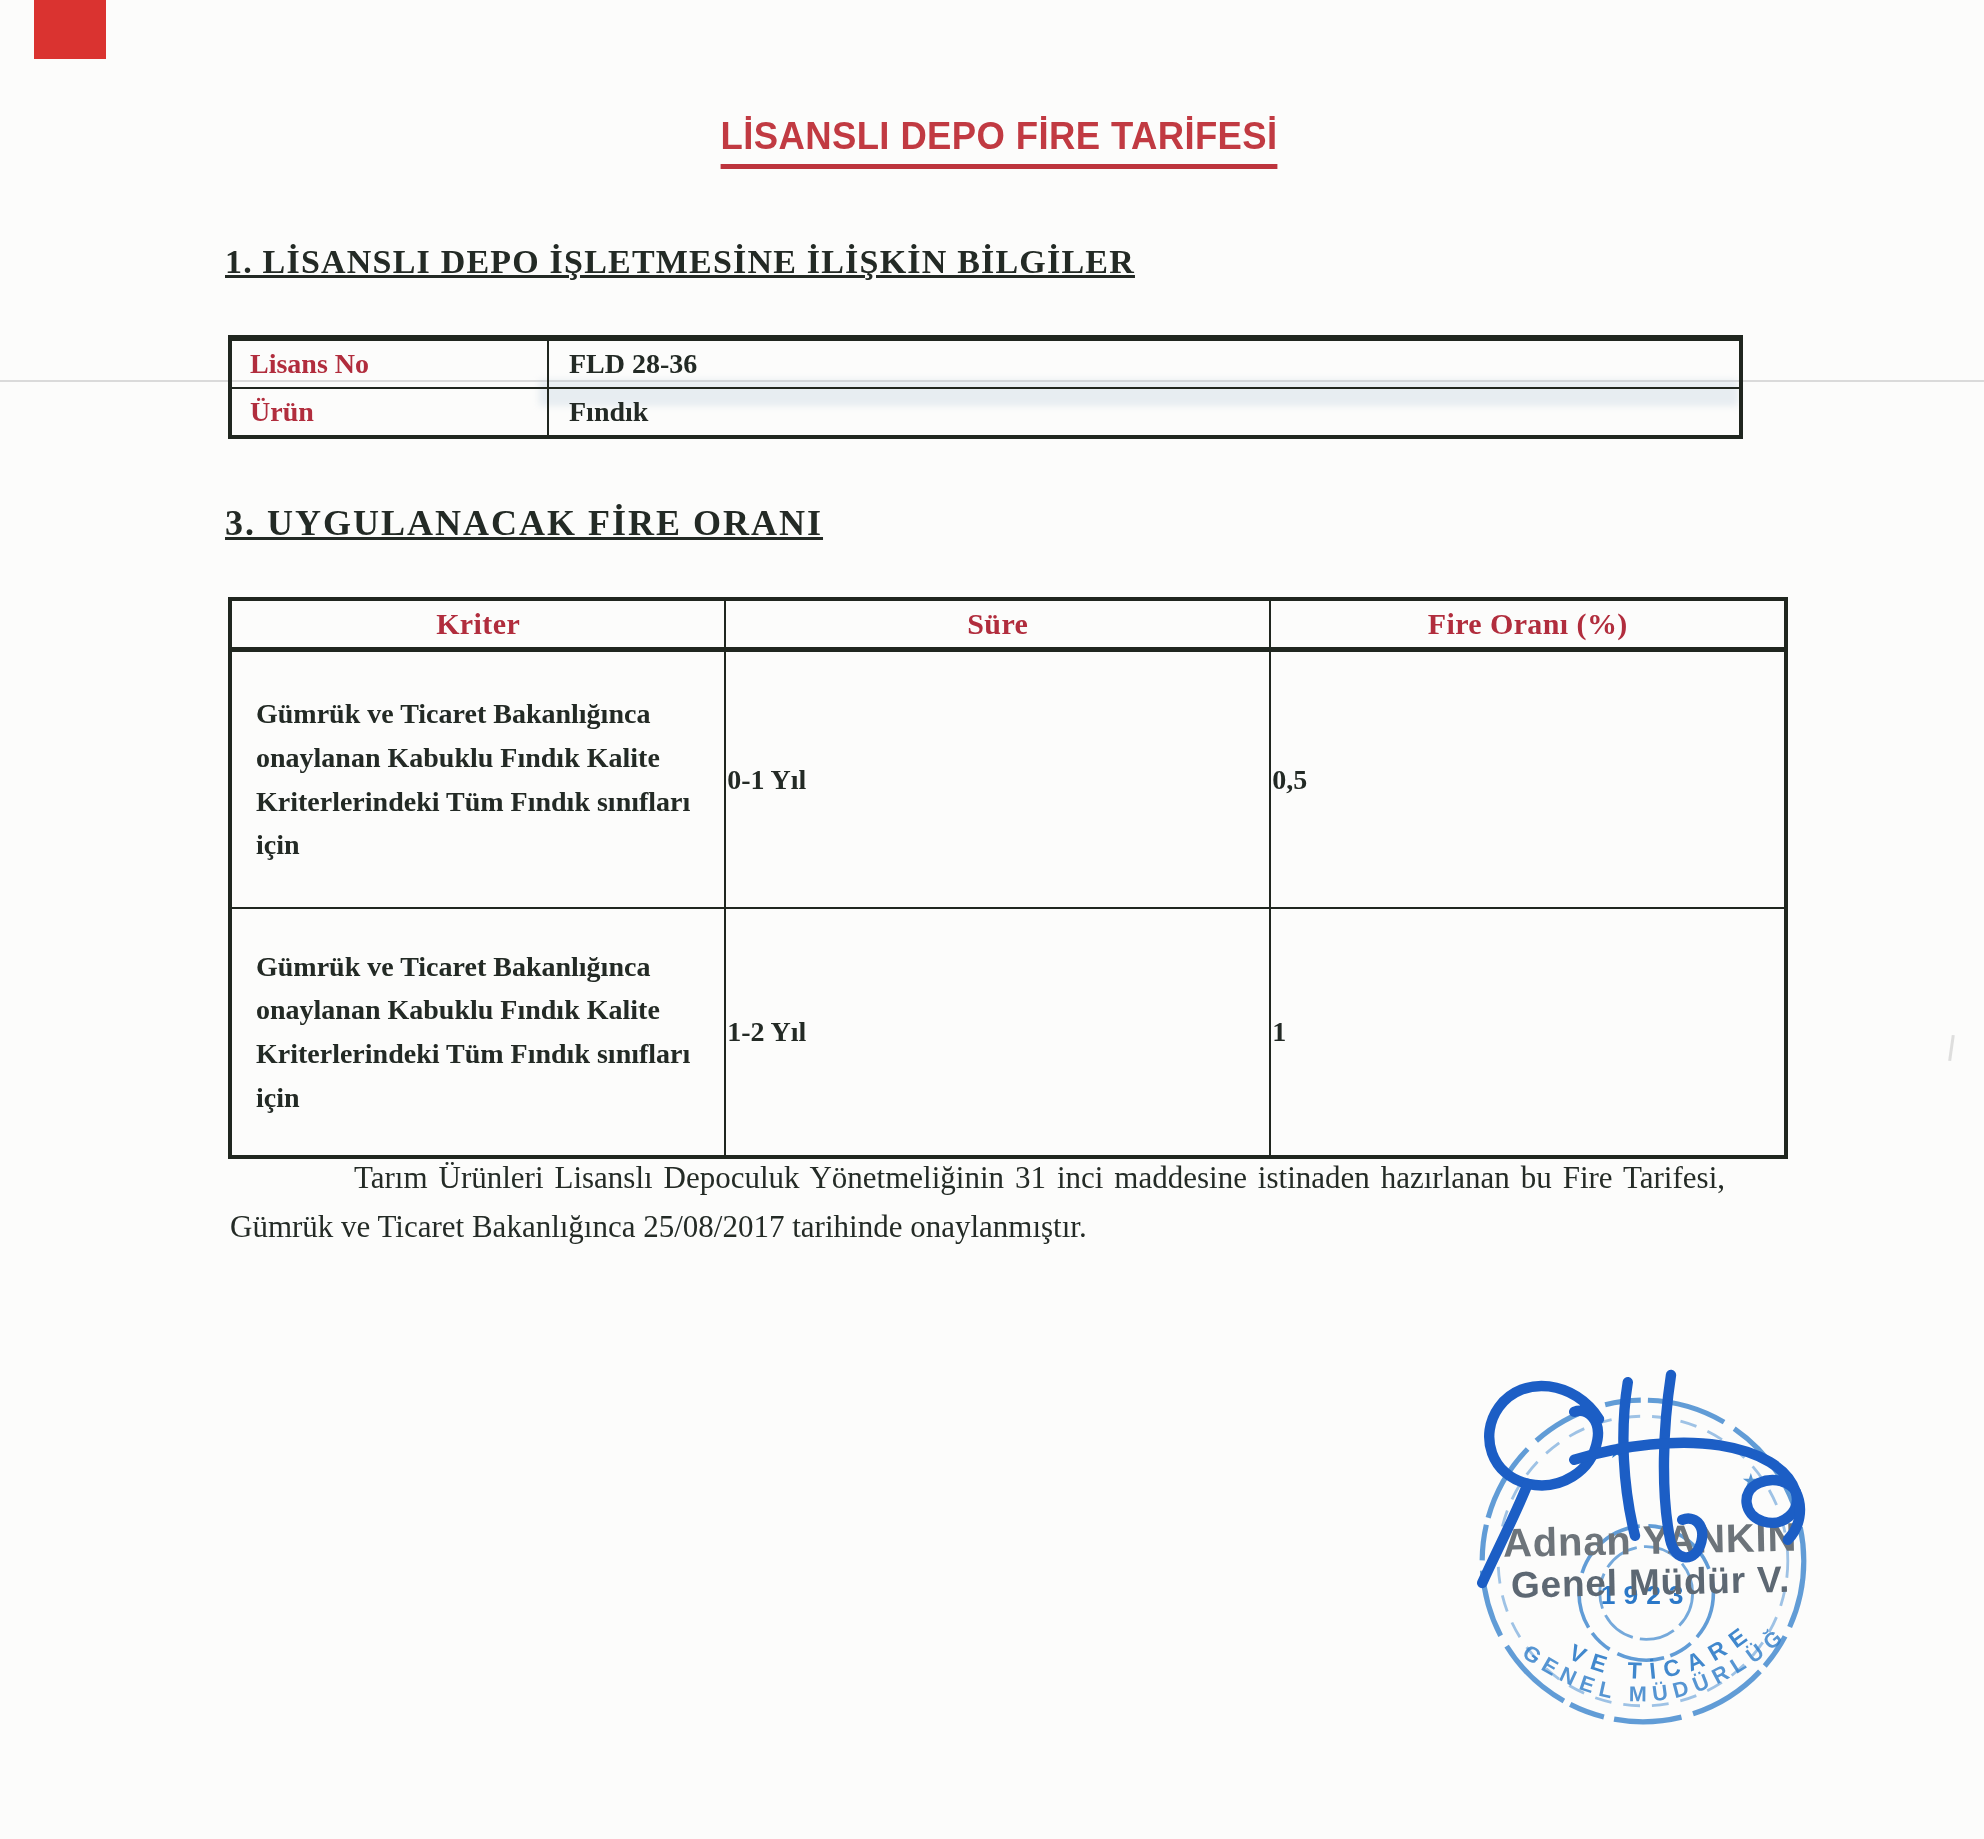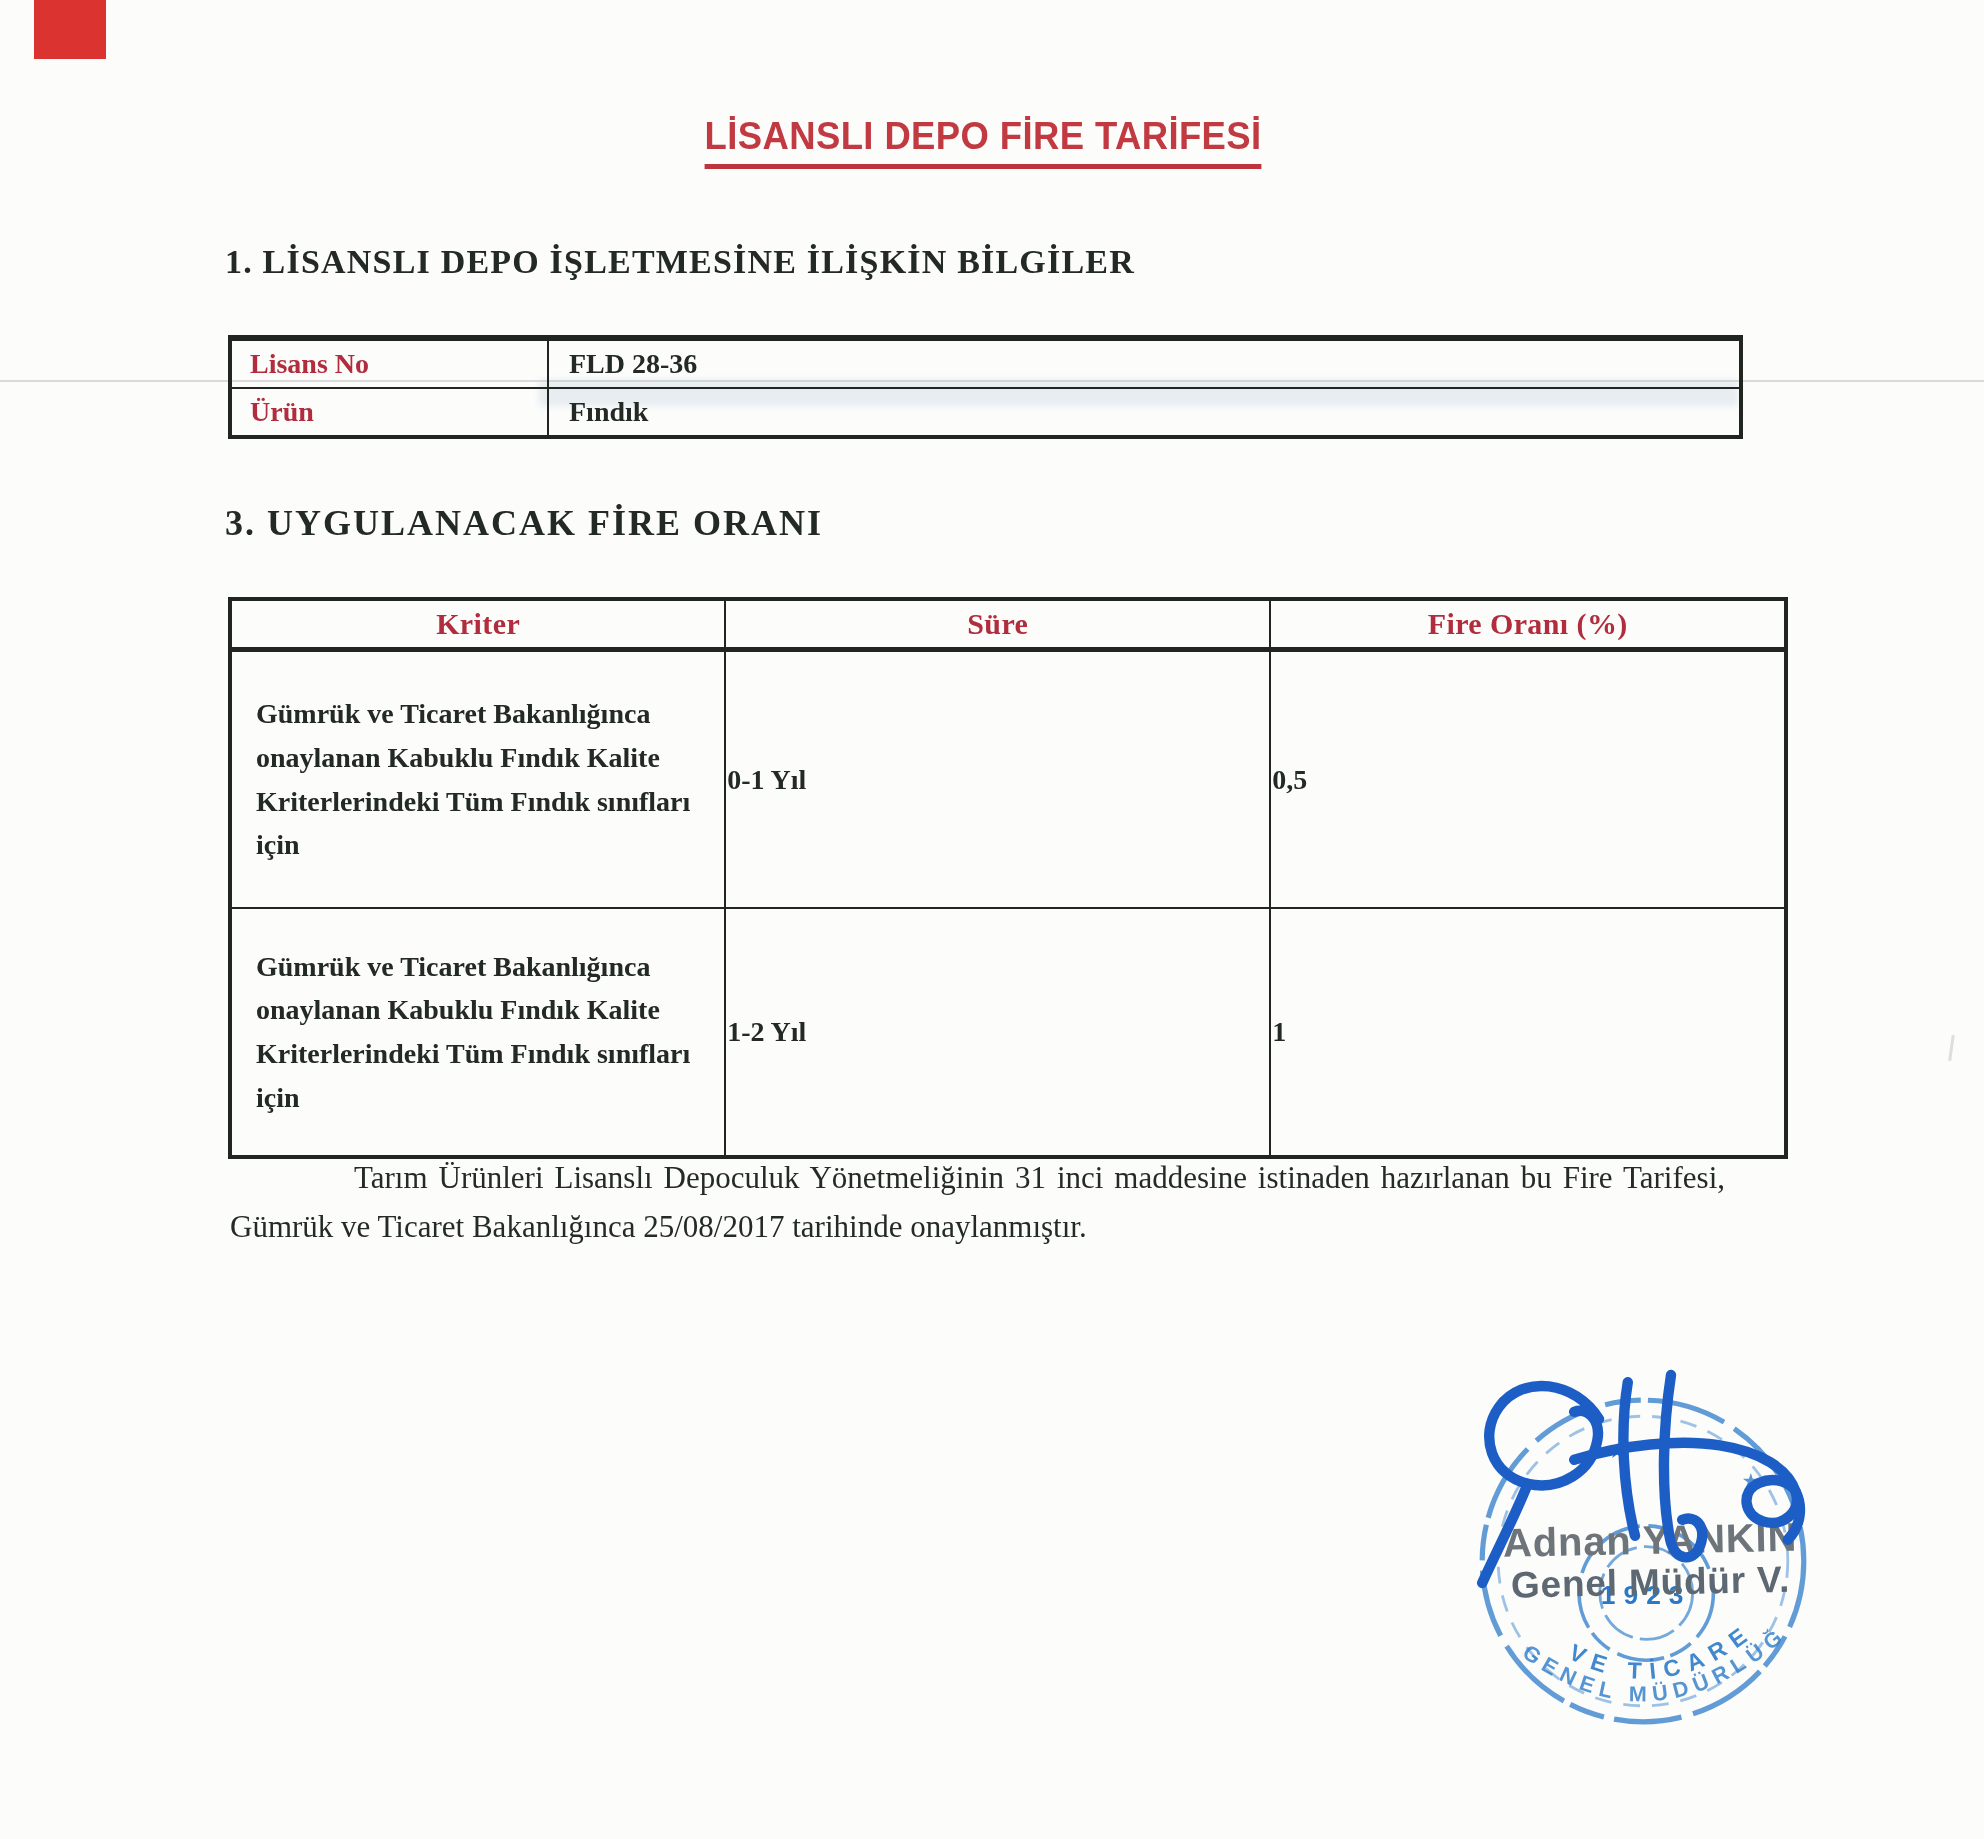--- a/index.html
+++ b/index.html
@@ -11,31 +11,31 @@
   
   .corner-mark{position:absolute; left:34px; top:0; width:72px; height:59px; background:#da3330;}
   
   .scan-line{position:absolute; left:0; top:380px; width:1985px; height:2px; background:#d4d4d4; opacity:.85;}
   .scan-haze{position:absolute; left:539px; top:380px; width:1199px; height:26px;
     background:rgba(176,198,214,.28); filter:blur(3.6px);}
   .edge-mark{position:absolute; left:1950px; top:1035px; width:2.8px; height:25.6px;
     background:#c4c4c4; opacity:.55; transform:rotate(8deg);}
 
   
-  .title-wrap{position:absolute; left:224px; top:115px; width:1519px; text-align:center;}
+  .title-wrap{position:absolute; left:240px; top:115px; width:1519px; text-align:center;}
   .title{
     display:inline-block; margin:0;
     font-family:"Liberation Sans", sans-serif; font-weight:bold;
     font-size:38px; letter-spacing:0.4px; color:#c13a42;
     border-bottom:5.2px solid #bd343d; padding-bottom:6.4px;
     transform:scaleX(.96);
   }
 
   
-  .sec-heading{position:absolute; left:225px; margin:0; font-weight:bold; color:#232a25;}
+  .sec-heading{position:absolute; left:225px; margin:0; font-weight:bold; color:#232a25;text-decoration:underline;}
   .sec1{top:243px; font-size:34px; letter-spacing:1.2px;}
   .sec2{top:502px; font-size:36px; letter-spacing:2px;}
 
   
   table{border-collapse:collapse;}
   .info-table{
     position:absolute; left:228px; top:335px; width:1515px;
     border:4.4px solid #20261f; border-top-width:6px;
   }
   .info-table td{border:2px solid #20261f; height:44px; vertical-align:middle;

